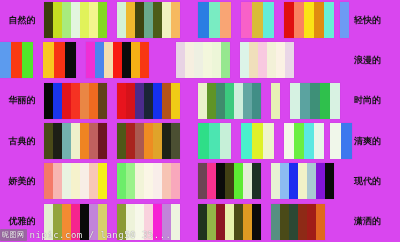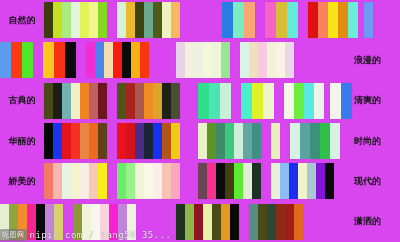--- a/index.html
+++ b/index.html
@@ -140,20 +140,21 @@
           <div class="swatch" style="background: rgb(250, 130, 96); width: 10px;"></div>
           <div class="swatch" style="background: rgb(251, 227, 22); width: 10px;"></div>
           <div class="swatch" style="background: rgb(224, 140, 16); width: 10px;"></div>
           <div class="swatch" style="background: rgb(104, 239, 214); width: 10px;"></div>
         </div>
       <div class="gap-sm"></div>
       <div class="swatch-group">
           <div class="swatch" style="background: rgb(109, 155, 244); width: 9px;"></div>
         </div>
     </div>
+    <div class="row-label right">轻快的</div>
   </div>
 
   <div class="palette-row">
     <div class="half left-half">
       <div class="swatch-group">
           <div class="swatch" style="background: rgb(92, 155, 238); width: 11px;"></div>
           <div class="swatch" style="background: rgb(249, 58, 18); width: 11px;"></div>
           <div class="swatch" style="background: rgb(82, 230, 42); width: 11px;"></div>
         </div>
       <div class="gap-md"></div>
@@ -189,20 +190,69 @@
           <div class="swatch" style="background: rgb(248, 201, 224); width: 9px;"></div>
           <div class="swatch" style="background: rgb(243, 241, 216); width: 9px;"></div>
           <div class="swatch" style="background: rgb(251, 242, 228); width: 9px;"></div>
           <div class="swatch" style="background: rgb(234, 215, 231); width: 9px;"></div>
         </div>
     </div>
     <div class="row-label right">浪漫的</div>
   </div>
 
   <div class="palette-row">
+    <div class="row-label">华丽的</div>
+    <div class="half left-half">
+      <div class="swatch-group">
+          <div class="swatch" style="background: rgb(7, 7, 7); width: 9px;"></div>
+          <div class="swatch" style="background: rgb(26, 53, 237); width: 9px;"></div>
+          <div class="swatch" style="background: rgb(227, 20, 27); width: 9px;"></div>
+          <div class="swatch" style="background: rgb(245, 50, 34); width: 9px;"></div>
+          <div class="swatch" style="background: rgb(234, 134, 68); width: 9px;"></div>
+          <div class="swatch" style="background: rgb(239, 106, 32); width: 9px;"></div>
+          <div class="swatch" style="background: rgb(97, 65, 26); width: 9px;"></div>
+        </div>
+      <div class="gap-md"></div>
+      <div class="swatch-group">
+          <div class="swatch" style="background: rgb(232, 20, 29); width: 9px;"></div>
+          <div class="swatch" style="background: rgb(214, 18, 26); width: 9px;"></div>
+          <div class="swatch" style="background: rgb(75, 43, 140); width: 9px;"></div>
+          <div class="swatch" style="background: rgb(27, 37, 54); width: 9px;"></div>
+          <div class="swatch" style="background: rgb(21, 48, 239); width: 9px;"></div>
+          <div class="swatch" style="background: rgb(181, 83, 24); width: 9px;"></div>
+          <div class="swatch" style="background: rgb(240, 203, 22); width: 9px;"></div>
+        </div>
+    </div>
+    <div class="half right-half">
+      <div class="swatch-group">
+          <div class="swatch" style="background: rgb(234, 242, 202); width: 9px;"></div>
+          <div class="swatch" style="background: rgb(95, 148, 39); width: 9px;"></div>
+          <div class="swatch" style="background: rgb(63, 140, 109); width: 9px;"></div>
+          <div class="swatch" style="background: rgb(60, 201, 126); width: 9px;"></div>
+          <div class="swatch" style="background: rgb(207, 238, 220); width: 9px;"></div>
+          <div class="swatch" style="background: rgb(99, 166, 162); width: 9px;"></div>
+          <div class="swatch" style="background: rgb(65, 142, 134); width: 9px;"></div>
+        </div>
+      <div class="gap-md"></div>
+      <div class="swatch-group">
+          <div class="swatch" style="background: rgb(231, 240, 182); width: 9px;"></div>
+        </div>
+      <div class="gap-md"></div>
+      <div class="swatch-group">
+          <div class="swatch" style="background: rgb(214, 242, 226); width: 10px;"></div>
+          <div class="swatch" style="background: rgb(91, 163, 160); width: 10px;"></div>
+          <div class="swatch" style="background: rgb(62, 144, 120); width: 10px;"></div>
+          <div class="swatch" style="background: rgb(47, 192, 76); width: 10px;"></div>
+          <div class="swatch" style="background: rgb(216, 242, 226); width: 10px;"></div>
+        </div>
+    </div>
+    <div class="row-label right">时尚的</div>
+  </div>
+
+  <div class="palette-row">
     <div class="row-label">古典的</div>
     <div class="half left-half">
       <div class="swatch-group">
           <div class="swatch" style="background: rgb(74, 74, 24); width: 9px;"></div>
           <div class="swatch" style="background: rgb(29, 31, 22); width: 9px;"></div>
           <div class="swatch" style="background: rgb(115, 177, 174); width: 9px;"></div>
           <div class="swatch" style="background: rgb(238, 240, 203); width: 9px;"></div>
           <div class="swatch" style="background: rgb(239, 132, 34); width: 9px;"></div>
           <div class="swatch" style="background: rgb(192, 96, 94); width: 9px;"></div>
           <div class="swatch" style="background: rgb(109, 22, 32); width: 9px;"></div>
@@ -240,69 +290,20 @@
       <div class="gap-sm"></div>
       <div class="swatch-group">
           <div class="swatch" style="background: rgb(240, 247, 234); width: 11px;"></div>
           <div class="swatch" style="background: rgb(61, 120, 238); width: 11px;"></div>
         </div>
     </div>
     <div class="row-label right">清爽的</div>
   </div>
 
   <div class="palette-row">
-    <div class="row-label">华丽的</div>
-    <div class="half left-half">
-      <div class="swatch-group">
-          <div class="swatch" style="background: rgb(7, 7, 7); width: 9px;"></div>
-          <div class="swatch" style="background: rgb(26, 53, 237); width: 9px;"></div>
-          <div class="swatch" style="background: rgb(227, 20, 27); width: 9px;"></div>
-          <div class="swatch" style="background: rgb(245, 50, 34); width: 9px;"></div>
-          <div class="swatch" style="background: rgb(234, 134, 68); width: 9px;"></div>
-          <div class="swatch" style="background: rgb(239, 106, 32); width: 9px;"></div>
-          <div class="swatch" style="background: rgb(97, 65, 26); width: 9px;"></div>
-        </div>
-      <div class="gap-md"></div>
-      <div class="swatch-group">
-          <div class="swatch" style="background: rgb(232, 20, 29); width: 9px;"></div>
-          <div class="swatch" style="background: rgb(214, 18, 26); width: 9px;"></div>
-          <div class="swatch" style="background: rgb(75, 43, 140); width: 9px;"></div>
-          <div class="swatch" style="background: rgb(27, 37, 54); width: 9px;"></div>
-          <div class="swatch" style="background: rgb(21, 48, 239); width: 9px;"></div>
-          <div class="swatch" style="background: rgb(181, 83, 24); width: 9px;"></div>
-          <div class="swatch" style="background: rgb(240, 203, 22); width: 9px;"></div>
-        </div>
-    </div>
-    <div class="half right-half">
-      <div class="swatch-group">
-          <div class="swatch" style="background: rgb(234, 242, 202); width: 9px;"></div>
-          <div class="swatch" style="background: rgb(95, 148, 39); width: 9px;"></div>
-          <div class="swatch" style="background: rgb(63, 140, 109); width: 9px;"></div>
-          <div class="swatch" style="background: rgb(60, 201, 126); width: 9px;"></div>
-          <div class="swatch" style="background: rgb(207, 238, 220); width: 9px;"></div>
-          <div class="swatch" style="background: rgb(99, 166, 162); width: 9px;"></div>
-          <div class="swatch" style="background: rgb(65, 142, 134); width: 9px;"></div>
-        </div>
-      <div class="gap-md"></div>
-      <div class="swatch-group">
-          <div class="swatch" style="background: rgb(231, 240, 182); width: 9px;"></div>
-        </div>
-      <div class="gap-md"></div>
-      <div class="swatch-group">
-          <div class="swatch" style="background: rgb(214, 242, 226); width: 10px;"></div>
-          <div class="swatch" style="background: rgb(91, 163, 160); width: 10px;"></div>
-          <div class="swatch" style="background: rgb(62, 144, 120); width: 10px;"></div>
-          <div class="swatch" style="background: rgb(47, 192, 76); width: 10px;"></div>
-          <div class="swatch" style="background: rgb(216, 242, 226); width: 10px;"></div>
-        </div>
-    </div>
-    <div class="row-label right">时尚的</div>
-  </div>
-
-  <div class="palette-row">
     <div class="row-label">娇美的</div>
     <div class="half left-half">
       <div class="swatch-group">
           <div class="swatch" style="background: rgb(244, 122, 104); width: 9px;"></div>
           <div class="swatch" style="background: rgb(247, 181, 177); width: 9px;"></div>
           <div class="swatch" style="background: rgb(233, 243, 225); width: 9px;"></div>
           <div class="swatch" style="background: rgb(246, 242, 204); width: 9px;"></div>
           <div class="swatch" style="background: rgb(248, 238, 230); width: 9px;"></div>
           <div class="swatch" style="background: rgb(248, 199, 182); width: 9px;"></div>
           <div class="swatch" style="background: rgb(246, 239, 26); width: 9px;"></div>
@@ -336,20 +337,21 @@
           <div class="swatch" style="background: rgb(241, 242, 200); width: 9px;"></div>
           <div class="swatch" style="background: rgb(169, 201, 210); width: 9px;"></div>
           <div class="swatch" style="background: rgb(130, 20, 214); width: 9px;"></div>
           <div class="swatch" style="background: rgb(9, 9, 9); width: 9px;"></div>
         </div>
     </div>
     <div class="row-label right">现代的</div>
   </div>
 
   <div class="palette-row">
+    <div class="row-label">优雅的</div>
     <div class="half left-half">
       <div class="swatch-group">
           <div class="swatch" style="background: rgb(228, 239, 210); width: 9px;"></div>
           <div class="swatch" style="background: rgb(147, 164, 60); width: 9px;"></div>
           <div class="swatch" style="background: rgb(243, 139, 50); width: 9px;"></div>
           <div class="swatch" style="background: rgb(246, 36, 142); width: 9px;"></div>
           <div class="swatch" style="background: rgb(10, 10, 10); width: 9px;"></div>
           <div class="swatch" style="background: rgb(194, 132, 218); width: 9px;"></div>
           <div class="swatch" style="background: rgb(215, 208, 108); width: 9px;"></div>
         </div>

